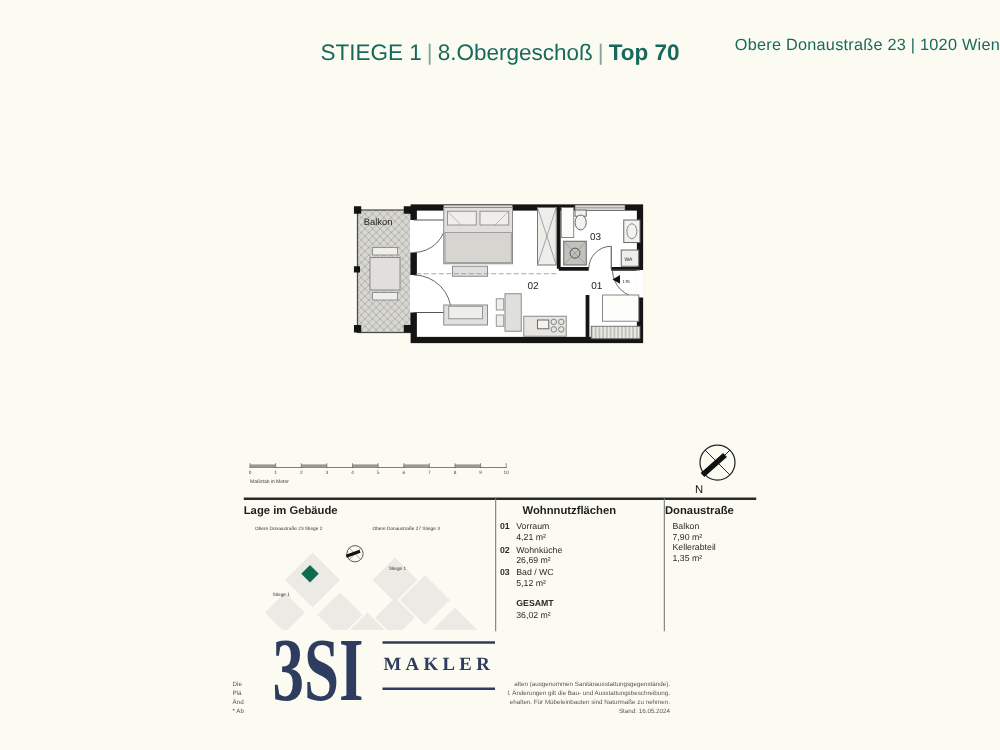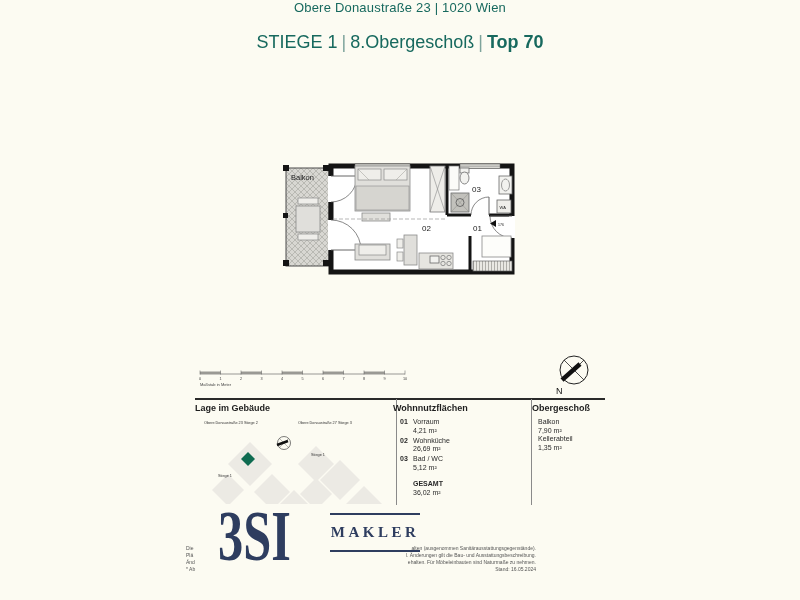--- a/index.html
+++ b/index.html
@@ -1,20 +1,20 @@
 <!DOCTYPE html>
 <html><head>
 <meta charset="utf-8">
 <style>
   *{margin:0;padding:0;box-sizing:border-box}
   html,body{width:800px;height:600px}
   body{position:relative;overflow:hidden;background:#fcfbf2;font-family:"Liberation Sans",sans-serif;color:#222}
   .abs{position:absolute}
   .teal{color:#17695e}
-  .hdr1{top:0;left:0;width:800px;text-align:center;font-size:13px;letter-spacing:.2px}
+  .hdr1{top:28px;left:0;width:800px;text-align:right;font-size:13px;letter-spacing:.2px}
   .hdr2{top:32px;left:0;width:800px;text-align:center;font-size:18px}
   .hdr2 .sep{color:#7da39b;font-weight:300;padding:0 4px}
   .hdr2 b{font-weight:700}
   
   .furn{fill:#e0dfdb;stroke:#8a8a8a;stroke-width:.8}
   .furnlight{fill:#efeeea;stroke:#8a8a8a;stroke-width:.7}
   .fixt{fill:#f2f2ef;stroke:#6a6a6a;stroke-width:.8}
   .plantext{font-family:"Liberation Sans",sans-serif;fill:#1c1c1c}
   .arc{fill:none;stroke:#555;stroke-width:.7}
   .leaf{stroke:#555;stroke-width:.9}
@@ -236,58 +236,58 @@
     <line x1="79" y1="29" x2="90" y2="25" stroke="#111" stroke-width="2.5"></line>
   </g>
   <g font-size="3.8" fill="#333" font-family="Liberation Sans, sans-serif">
     <text x="6" y="8">Obere Donaustraße 23 Stiege 2</text>
     <text x="100" y="8">Obere Donaustraße 27 Stiege 3</text>
     <text x="113" y="40">Stiege 1</text>
     <text x="20" y="61">Stiege 1</text>
   </g>
 </svg>
 
-<div class="abs coltitle" style="left:393px;top:403px;width:110px">Wohnnutzflächen</div>
+<div class="abs coltitle" style="left:418px;top:403px;width:110px">Wohnnutzflächen</div>
 <div class="abs arealist" style="left:400px;top:418px;width:128px">
   <div>
     <span class="rnum">01</span><span>Vorraum</span>
   </div>
   <div class="rarea">4,21 m²</div>
   <div>
     <span class="rnum">02</span><span>Wohnküche</span>
   </div>
   <div class="rarea">26,69 m²</div>
   <div>
     <span class="rnum">03</span><span>Bad / WC</span>
   </div>
   <div class="rarea">5,12 m²</div>
   <div class="totwrap">
     <div class="totlbl">GESAMT</div>
     <div>36,02 m²</div>
   </div>
 </div>
 
-<div class="abs coltitle" style="left:532px;top:403px;width:73px">Obergeschoß</div>
+<div class="abs coltitle" style="left:532px;top:403px;width:73px">Donaustraße</div>
 <div class="abs arealist" style="left:538px;top:418px;width:66px">
   <div>Balkon</div>
   <div>7,90 m²</div>
   <div>Kellerabteil</div>
   <div>1,35 m²</div>
 </div>
 
 <div class="abs fineprint" style="left:186px;top:545px;width:24px">
   <div>Die</div>
   <div>Plä</div>
   <div>Änd</div>
   <div>* Ab</div>
 </div>
 
 <div class="abs" style="left:218px;top:505px;width:192px;height:62px">
   <span class="logo3si abs" style="left:0;top:2px">3SI</span>
-  <div class="makler abs" style="left:112px;top:8px;width:90px">MAKLER</div>
+  <div class="makler abs" style="left:88px;top:8px;width:90px">MAKLER</div>
 </div>
 
 <div class="abs fineprint" style="left:400px;top:545px;width:136px;text-align:right">
   <div>alten (ausgenommen Sanitärausstattungsgegenstände).</div>
   <div>l. Änderungen gilt die Bau- und Ausstattungsbeschreibung.</div>
   <div>ehalten. Für Möbeleinbauten sind Naturmaße zu nehmen.</div>
   <div>Stand: 16.05.2024</div>
 </div>
 
 </body></html>

